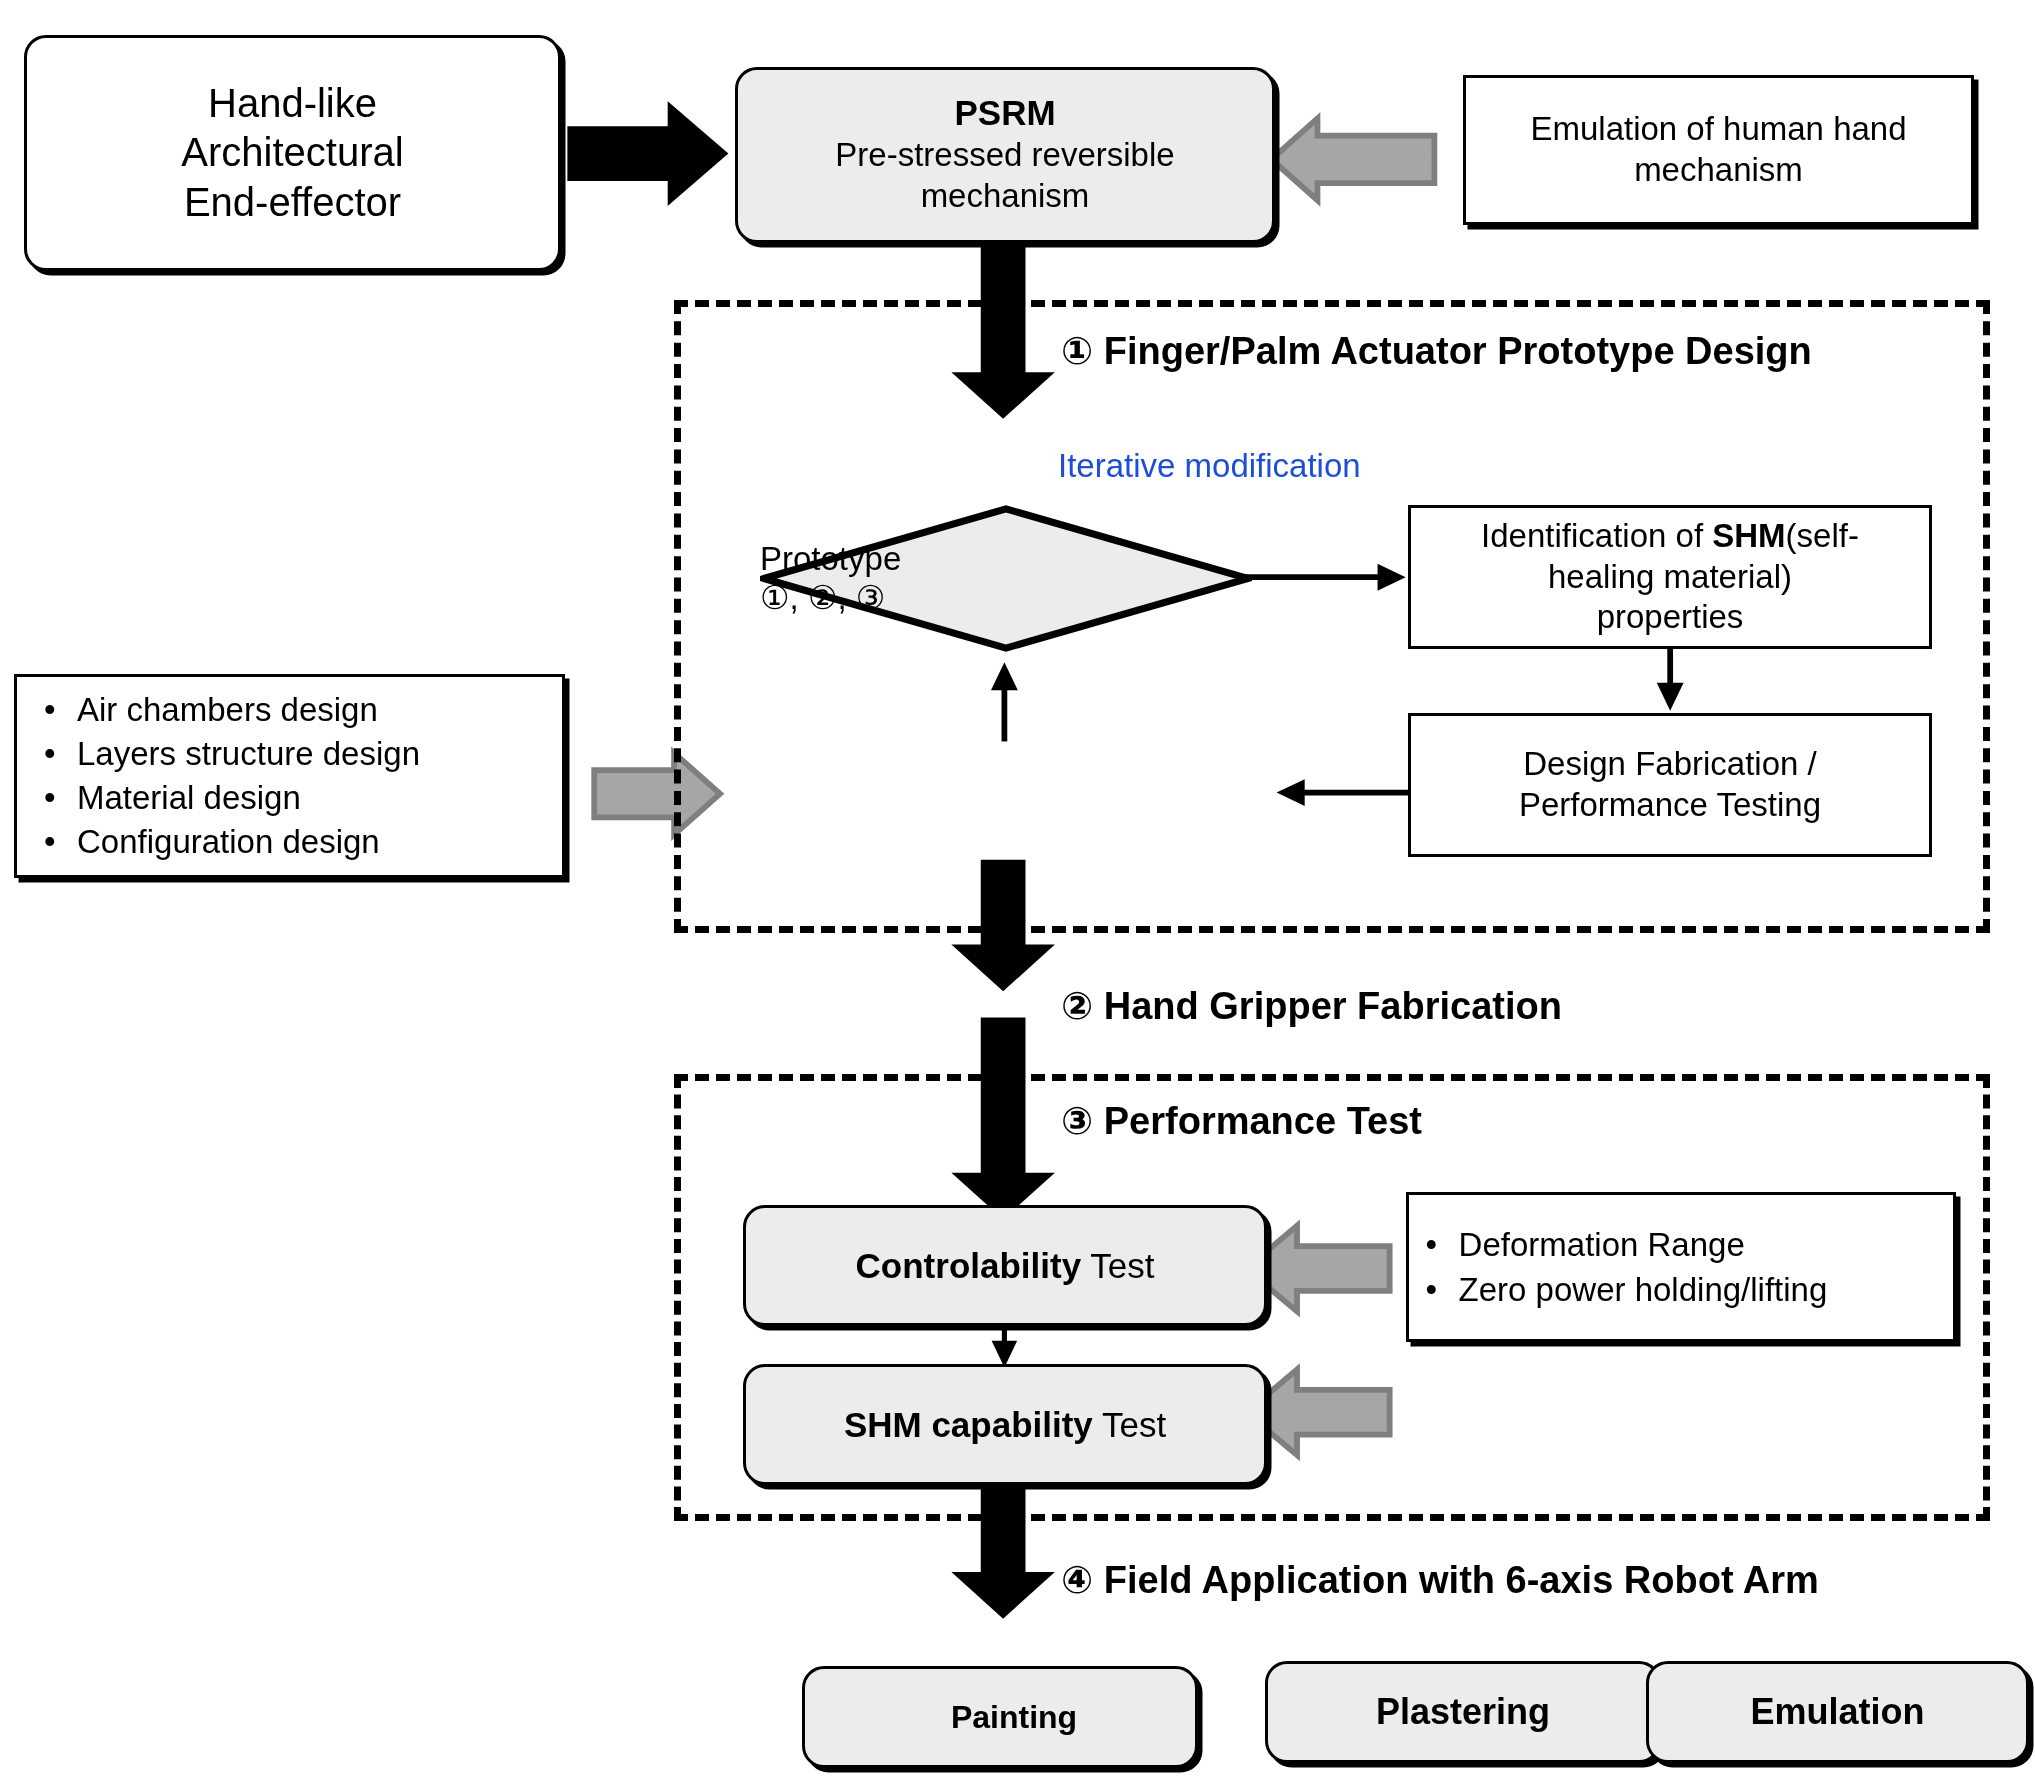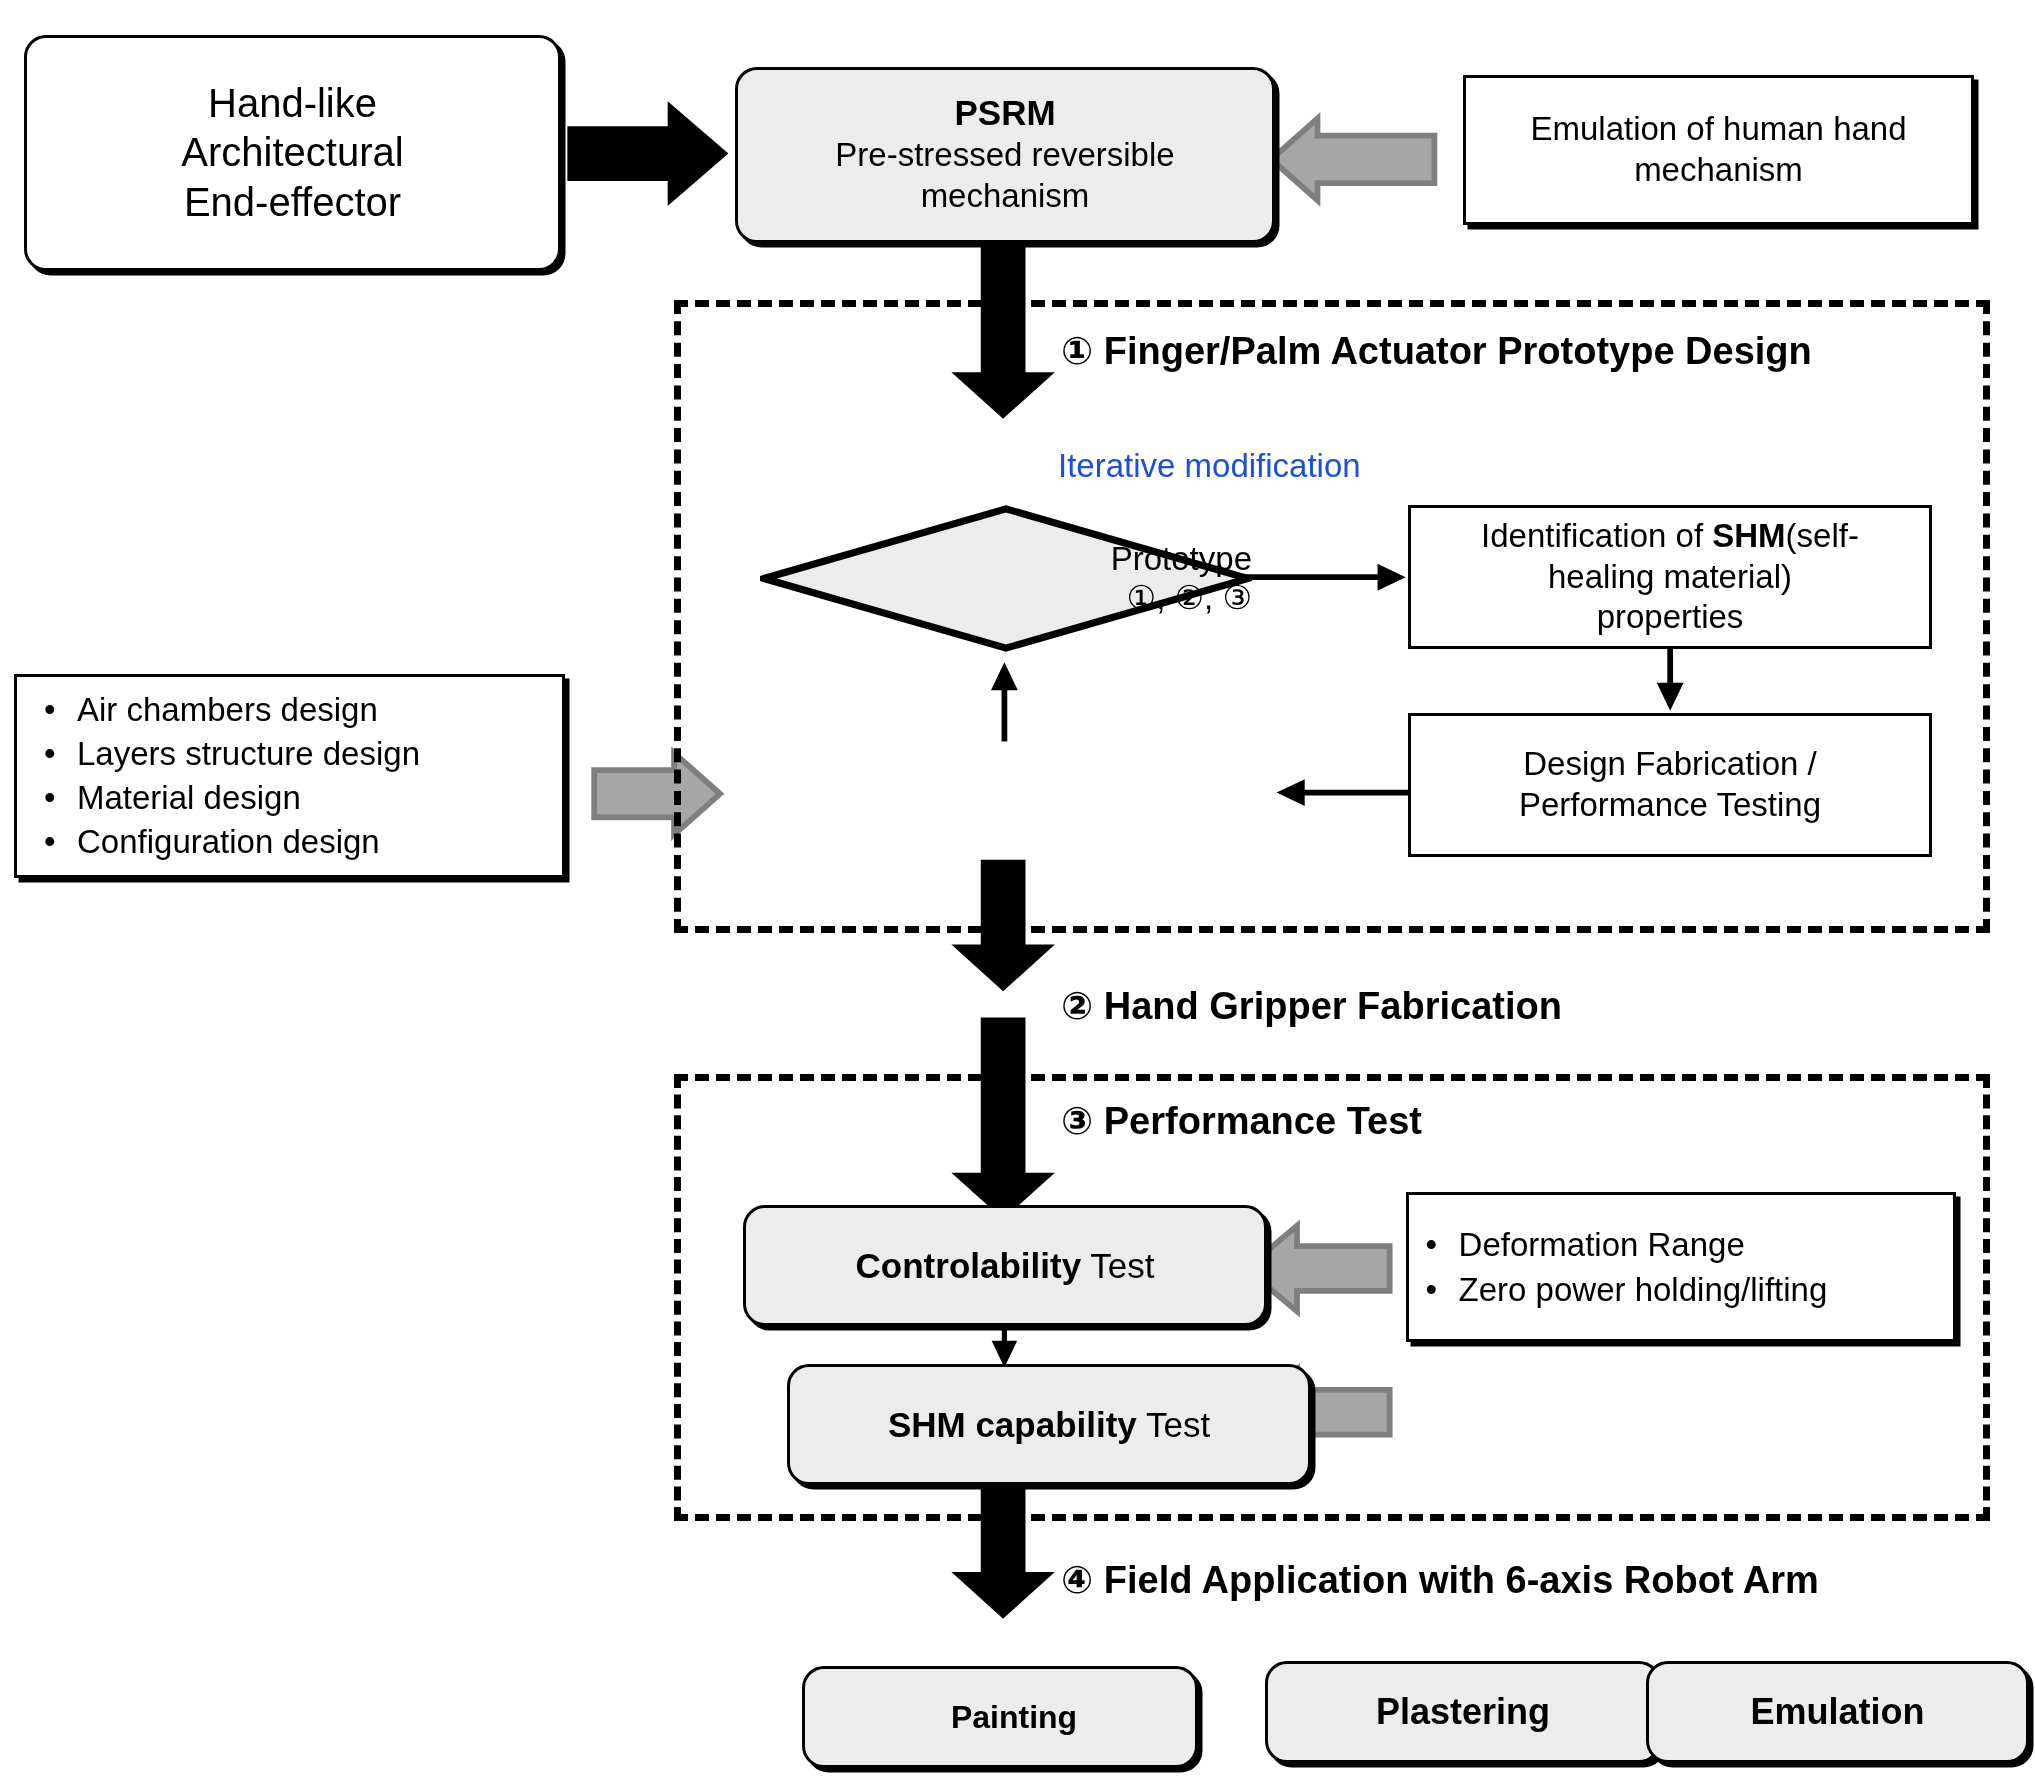--- a/index.html
+++ b/index.html
@@ -50,21 +50,21 @@
   }
 
   
   .plain-label{position:absolute;white-space:nowrap;color:#1d4ed8;}
 
   
   .diamond-wrap{position:absolute;}
   .diamond-wrap svg{display:block;}
   .diamond-text{
     position:absolute;left:0;top:0;width:100%;height:100%;
-    display:flex;flex-direction:column;align-items:flex-end;justify-content:center;
+    display:flex;flex-direction:column;align-items:flex-start;justify-content:center;
     text-align:center;line-height:1.18;
   }
 
   
   .bullets{
     position:absolute;box-sizing:border-box;
     background:#fff;border:3.8px solid #000;box-shadow:4.5px 4.5px 0 0 #000;
     display:flex;flex-direction:column;justify-content:center;
   }
   .bullets ul{list-style:none;margin:0;padding:0;}
@@ -221,21 +221,21 @@
         <span class="dot">•</span>
         <span class="lbl">Configuration design</span>
       </li>
     </ul>
   </div>
 
   <div class="node rrect" style="left:743px;top:1205px;width:524px;height:121px;font-size:35px;">
     <span><span class="b">Controlability</span><span> Test</span></span>
   </div>
 
-  <div class="node rrect" style="left:743px;top:1364px;width:524px;height:121px;font-size:35px;margin-left:44px;">
+  <div class="node rrect" style="left:743px;top:1364px;width:524px;height:121px;font-size:35px;">
     <span><span class="b">SHM capability</span><span> Test</span></span>
   </div>
 
   <div class="bullets" style="left:1406px;top:1192px;width:550px;height:150px;padding:0 0 0 16.6px;">
     <ul>
       <li style="font-size:33px;margin:7px 0;">
         <span class="dot">•</span>
         <span class="lbl">Deformation Range</span>
       </li>
       <li style="font-size:33px;margin:7px 0;">

